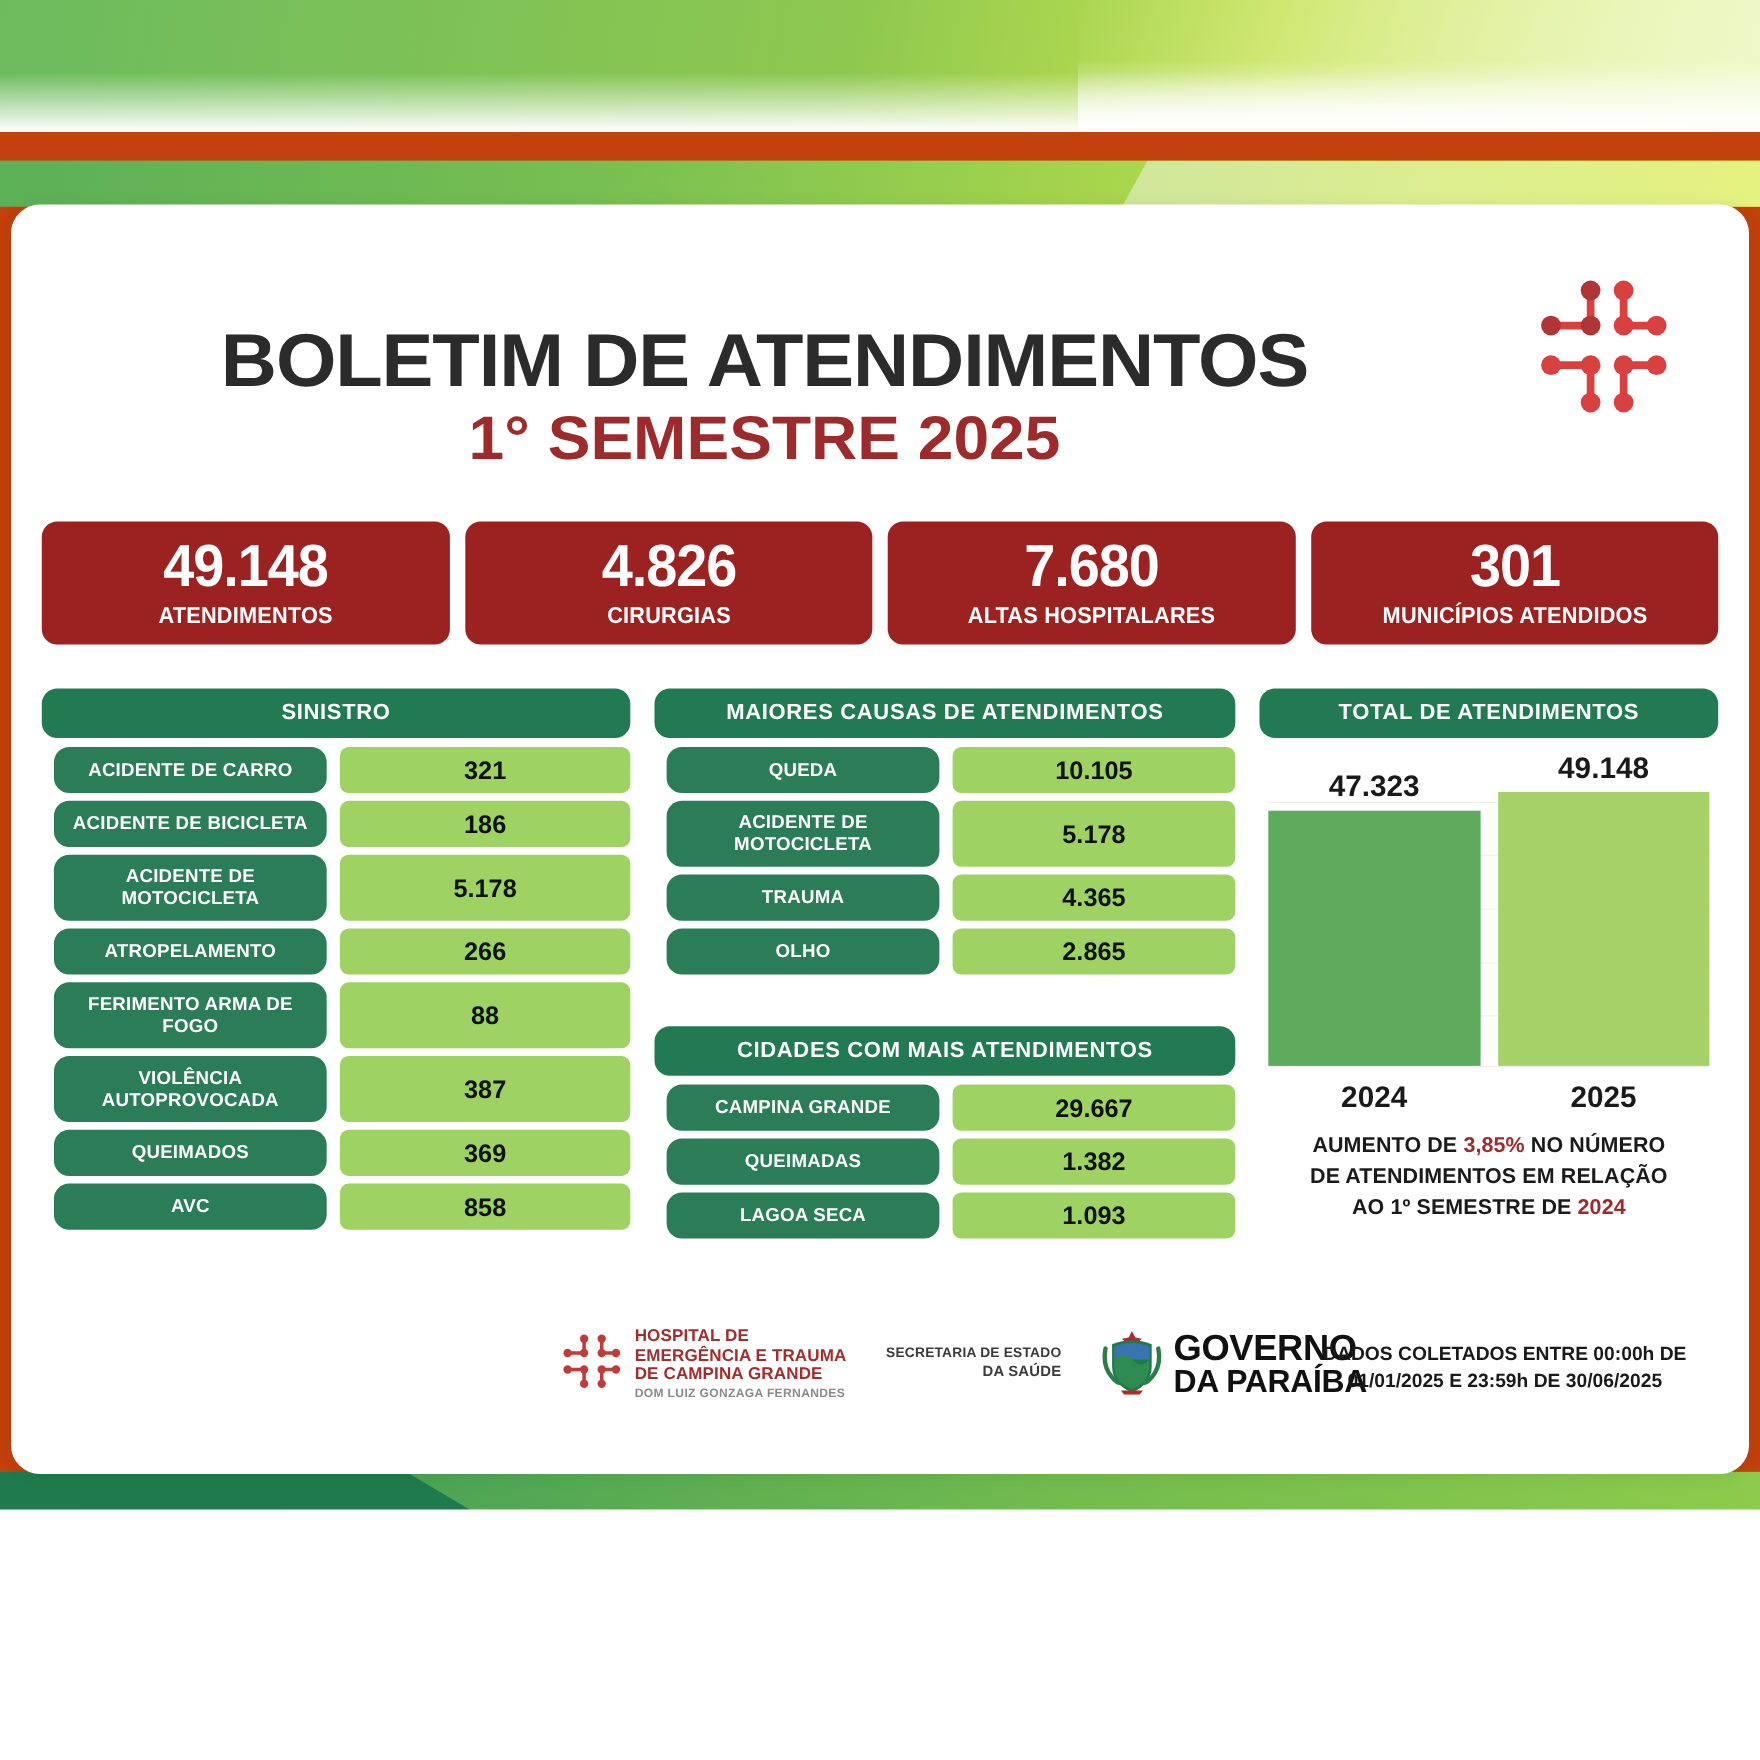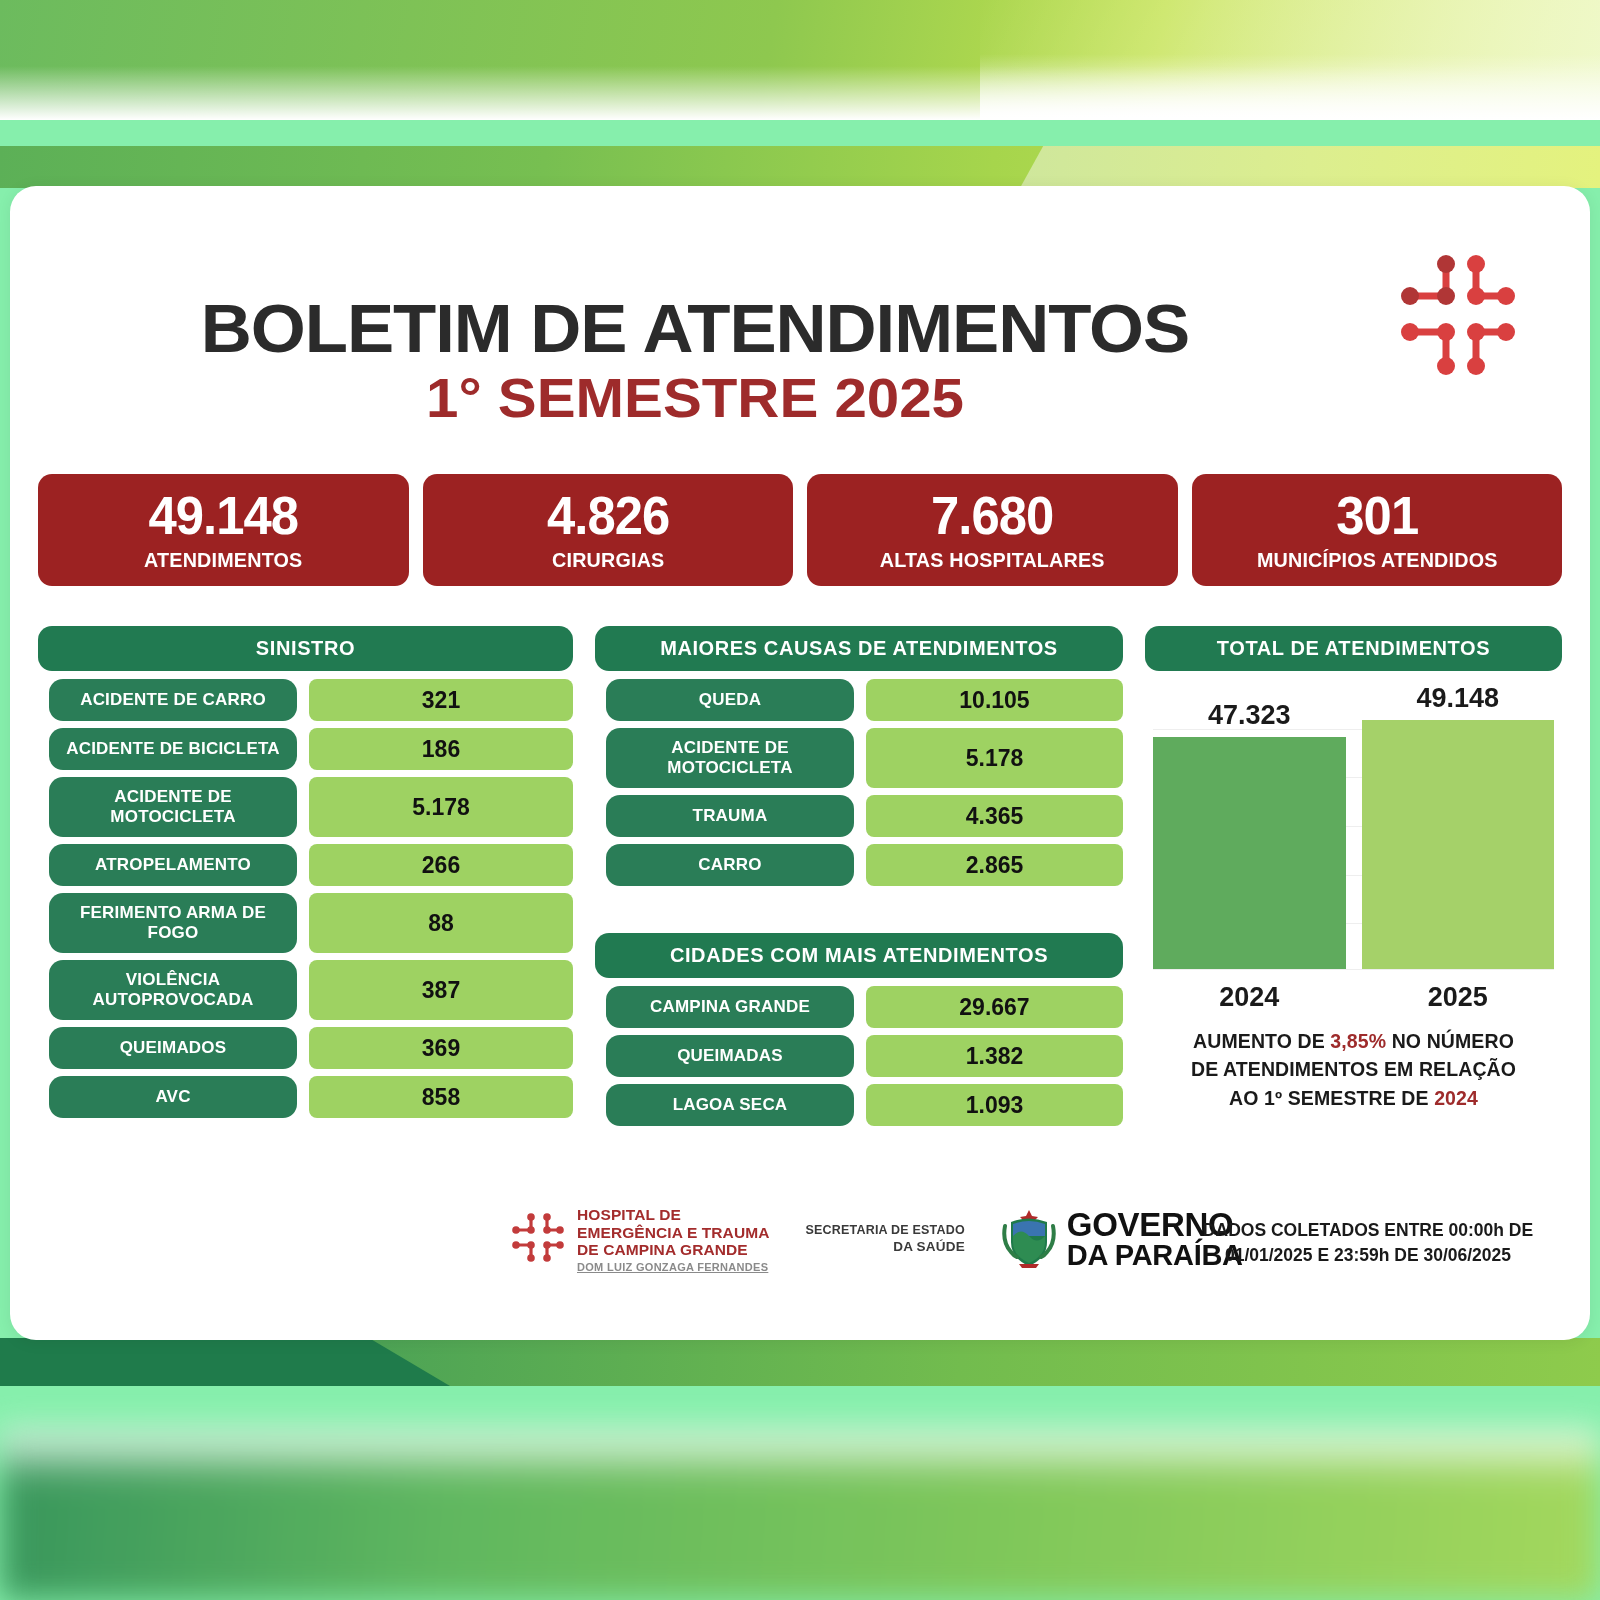--- a/index.html
+++ b/index.html
@@ -9,22 +9,22 @@
     height: 1600px;
     overflow: hidden;
     font-family: "Liberation Sans", sans-serif;
     background: #ffffff;
   }
 
   
   #stage {
     position: relative;
     width: 1600px;
-    height: 1600px;
-    background: #86efac;
+    height: 1372px;
+    background: #c2410c;
     overflow: hidden;
   }
 
   .bg-top-gradient {
     position: absolute;
     left: 0; top: 0;
     width: 1600px; height: 120px;
     background:
       linear-gradient(to bottom, rgba(255,255,255,0) 55%, #ffffff 100%),
       linear-gradient(100deg, #6cbb5e 0%, #8ec84f 48%, #c3e24e 72%, #e8f19a 100%);
@@ -302,21 +302,21 @@
   .logos {
     position: absolute;
     left: 500px; top: 10px;
     display: flex;
     align-items: center;
     gap: 36px;
   }
   .logo-hospital { display: flex; align-items: center; gap: 9px; }
   .logo-hospital-text { line-height: 1.13; }
   .lh-l1 { font-size: 15.5px; font-weight: 700; color: #a32c2c; letter-spacing: .1px; }
-  .lh-l2 { font-size: 11px; font-weight: 700; color: #8a8a8a; letter-spacing: .3px; margin-top: 2px; text-decoration: underline; }
+  .lh-l2 { font-size: 11px; font-weight: 700; color: #8a8a8a; letter-spacing: .3px; margin-top: 2px; }
 
   .logo-sec { text-align: right; line-height: 1.25; color: #3a3a3a; }
   .ls-l1 { font-size: 12.5px; font-weight: 600; letter-spacing: .2px; }
   .ls-l2 { font-size: 13.5px; font-weight: 700; letter-spacing: .2px; }
 
   .logo-gov { display: flex; align-items: center; gap: 10px; }
   .logo-gov-text { line-height: 1.02; }
   .lg-l1 { font-size: 33px; font-weight: 700; color: #111; letter-spacing: -.3px; }
   .lg-l2 { font-size: 29px; font-weight: 700; color: #111; letter-spacing: -.3px; }
 
@@ -449,21 +449,21 @@
         </div>
         <div class="row">
           <div class="row-label">ACIDENTE DE MOTOCICLETA</div>
           <div class="row-value">5.178</div>
         </div>
         <div class="row">
           <div class="row-label">TRAUMA</div>
           <div class="row-value">4.365</div>
         </div>
         <div class="row">
-          <div class="row-label">CARRO</div>
+          <div class="row-label">OLHO</div>
           <div class="row-value">2.865</div>
         </div>
 
         <div class="mid-gap"></div>
 
         <div class="section-head">CIDADES COM MAIS ATENDIMENTOS</div>
 
         <div class="row">
           <div class="row-label">CAMPINA GRANDE</div>
           <div class="row-value">29.667</div>

